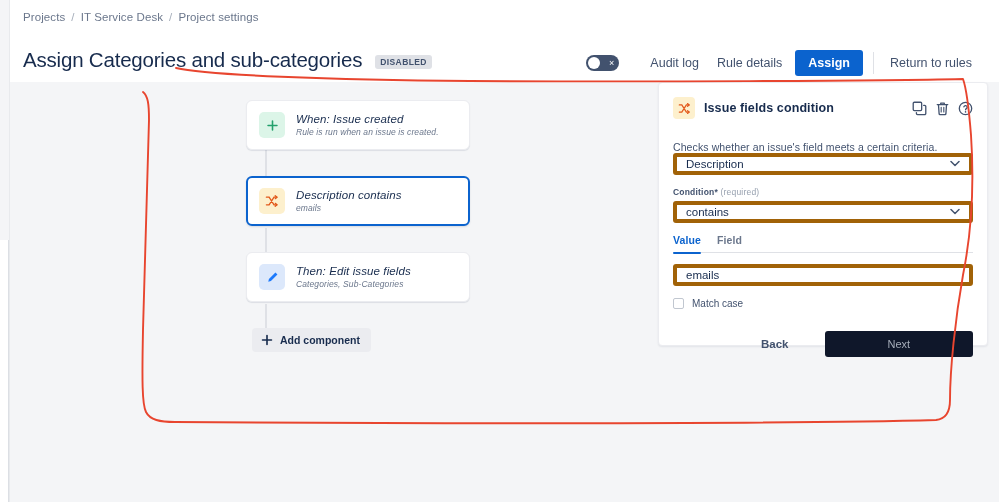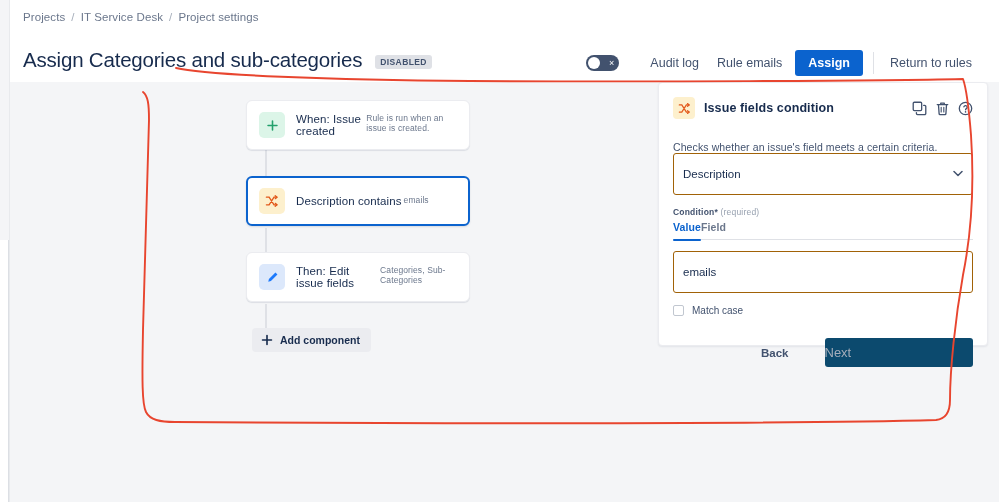--- a/index.html
+++ b/index.html
@@ -91,21 +91,21 @@
     border: 2px solid #0b63ce; box-shadow: 0 1px 2px rgba(9,30,66,.12);
     padding: 10px 11px;
   }
   .rule-icon {
     width: 26px; height: 26px; border-radius: 5px; flex: none;
     display: flex; align-items: center; justify-content: center;
   }
   .ic-green { background: #dcf5e8; }
   .ic-amber { background: #fdf0cd; }
   .ic-blue  { background: #dce8fb; }
-  .rule-text { display: flex; gap: 2px; min-width: 0; }
+  .rule-text { display: flex; flex-direction: column; gap: 2px; min-width: 0; font-style: italic; }
   .rule-title { font-size: 11.5px; color: #172b4d; letter-spacing: .1px; }
   .rule-sub { font-size: 8.5px; color: #6b778c; letter-spacing: .1px; }
 
   .add-component {
     position: relative; display: inline-flex; align-items: flex-start; gap: 7px;
     background: #ebecf0; border-radius: 4px; padding: 6px 11px 6px 9px;
     font-size: 10.5px; font-weight: 700; color: #172b4d; cursor: pointer;
     margin-left: 6px;
   }
 
@@ -125,32 +125,32 @@
   .tool-icon { cursor: pointer; display: flex; align-items: center; }
   .panel-desc {
     font-size: 10.5px; color: #42526e; margin-top: 22px; letter-spacing: .1px;
   }
   .field-label {
     font-size: 8.5px; font-weight: 700; color: #42526e;
     margin-top: 12px; margin-bottom: 4px; letter-spacing: .2px;
   }
   .field-label .req { color: #97a0af; font-weight: 400; }
   .select-box, .text-box {
-    position: relative; width: 100%; height: 42px;
-    background: #ffffff; border: 1px solid #a16207; border-radius: 3px;
+    position: relative; width: 100%; height: 22px;
+    background: #ffffff; border: 4px solid #a16207; border-radius: 3px;
     display: flex; align-items: center; padding: 0 9px;
     font-size: 11.5px; color: #172b4d; cursor: pointer;
   }
   .text-box { cursor: text; }
   .chevron {
     position: absolute; right: 9px; top: 50%; transform: translateY(-55%);
     pointer-events: none;
   }
   .tabs {
-    display: flex; gap: 0; margin-top: 2px;
+    display: flex; gap: 16px; margin-top: 11px;
     border-bottom: 1.5px solid #dfe1e6; position: relative;
   }
   .tab {
     font-size: 10.5px; font-weight: 600; color: #6b778c;
     padding-bottom: 6px; cursor: pointer; letter-spacing: .1px;
   }
   .tab.active { color: #0b63ce; }
   .tab.active::after {
     content: ""; position: absolute; left: 0; bottom: -1.5px;
     width: 28px; height: 2px; background: #0b63ce; border-radius: 1px;
@@ -168,22 +168,22 @@
   .panel-footer {
     display: flex; align-items: center; margin-top: 22px; padding-bottom: 10px;
   }
   .btn-back {
     font-size: 11.5px; font-weight: 700; color: #42526e;
     padding: 6px 14px; border-radius: 3px; cursor: pointer;
     background: transparent; border: none; font-family: inherit;
     margin-left: 74px;
   }
   .btn-next {
-    background: #0c4a6e; color: #a5adba; font-size: 13px;
-    padding: 7px 0; width: 149px; text-align: left; border-radius: 3px;
+    background: #0f172a; color: #a5adba; font-size: 11px;
+    padding: 7px 0; width: 149px; text-align: center; border-radius: 3px;
     border: none; font-family: inherit; cursor: default; margin-left: 22px;
   }
 
   
   .annotation {
     position: absolute; left: 0; top: 0; width: 999px; height: 502px;
     pointer-events: none;
   }
 </style>
 </head>
@@ -206,21 +206,21 @@
     <div class="page-title">Assign Categories and sub-categories</div>
     <div class="badge-disabled">DISABLED</div>
   </div>
 
   <div class="actions">
     <div class="toggle">
       <div class="knob"></div>
       <div class="x">×</div>
     </div>
     <div class="act-link">Audit log</div>
-    <div class="act-link">Rule emails</div>
+    <div class="act-link">Rule details</div>
     <button class="btn-update">Assign</button>
     <div class="vdiv"></div>
     <div class="act-link">Return to rules</div>
   </div>
 
   <div class="canvas">
 
     <div class="chain">
 
       <div class="chain-connector" style="top:50px;height:26px;"></div>
@@ -313,20 +313,26 @@
         <span>Description</span>
         <svg class="chevron" width="10" height="7" viewBox="0 0 10 7" aria-hidden="true">
           <path d="M1 1.4L5 5.3l4-3.9" fill="none" stroke="#42526e" stroke-width="1.5" stroke-linecap="round" stroke-linejoin="round"></path>
         </svg>
       </div>
 
       <div class="field-label">
         <span>Condition</span><span>*</span>
         <span class="req">(required)</span>
       </div>
+      <div class="select-box">
+        <span>contains</span>
+        <svg class="chevron" width="10" height="7" viewBox="0 0 10 7" aria-hidden="true">
+          <path d="M1 1.4L5 5.3l4-3.9" fill="none" stroke="#42526e" stroke-width="1.5" stroke-linecap="round" stroke-linejoin="round"></path>
+        </svg>
+      </div>
 
       <div class="tabs">
         <div class="tab active">Value</div>
         <div class="tab">Field</div>
       </div>
 
       <div class="text-box value-input">
         <span>emails</span>
       </div>
 

